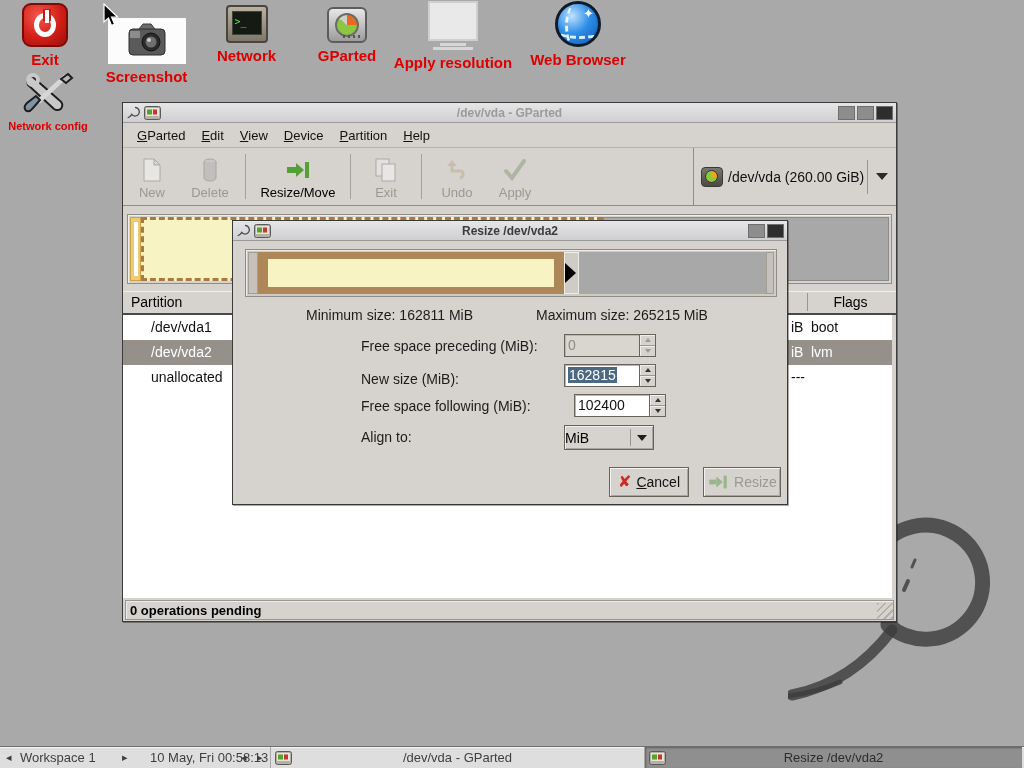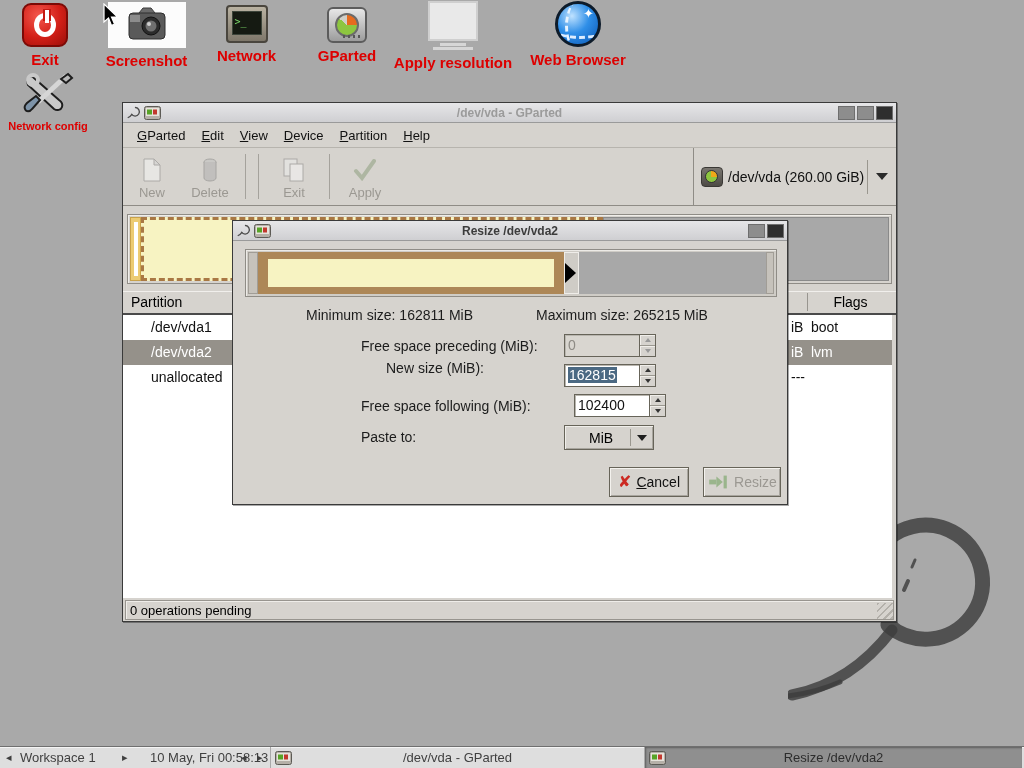--- a/index.html
+++ b/index.html
@@ -115,21 +115,21 @@
   .sel-text { background:#4b6983; color:#fff; padding:0 1px; }
   .spinner { width:16px; display:flex; flex-direction:column; border:1px solid #676459; border-left:none; }
   .spin-half { flex:1; background:#d6d3ce; box-shadow:inset 1px 1px 0 #f0eeea; display:flex; align-items:center; justify-content:center; }
   .spin-half + .spin-half { border-top:1px solid #9a978f; }
   .mini-tri-up { width:0; height:0; border-left:3px solid transparent; border-right:3px solid transparent; border-bottom:4px solid #333; }
   .mini-tri-down { width:0; height:0; border-left:3px solid transparent; border-right:3px solid transparent; border-top:4px solid #333; }
   .spinner.dim .mini-tri-up { border-bottom-color:#999; }
   .spinner.dim .mini-tri-down { border-top-color:#999; }
 
   .combo { position:absolute; height:25px; background:#d6d3ce; border:1px solid #676459; box-shadow:inset 1px 1px 0 #f0eeea, inset -1px -1px 0 #a8a59e; display:flex; align-items:center; font-size:14px; }
-  .combo .cval { padding-left:24px; flex:1; }
+  .combo .cval { padding-left:0; flex:1; }
   .combo .csep { width:1px; height:17px; background:#9a978f; }
   .combo .carr { width:22px; display:flex; justify-content:center; }
   .combo .tri { width:0; height:0; border-left:5px solid transparent; border-right:5px solid transparent; border-top:6px solid #1e1e1e; }
 
   .gbtn { position:absolute; height:30px; background:#d6d3ce; border:1px solid #676459; box-shadow:inset 1px 1px 0 #f4f2ee, inset -1px -1px 0 #a8a59e; display:flex; align-items:center; justify-content:center; gap:5px; font-size:14px; color:#111; }
   .gbtn .blabel { display:inline-block; }
   .gbtn .blabel.mn::first-letter { text-decoration:underline; }
   .gbtn.disabled { color:#9b9892; }
   .x-icon { color:#cc2a22; font-size:16px; font-weight:bold; line-height:1; }
 
@@ -166,21 +166,21 @@
 
 <div class="dicon" style="left:12px; top:3px; width:66px;">
   <div class="glyph exit-glyph">
     <div class="exit-ring"></div>
       <div class="exit-slot"></div>
       <div class="exit-bar"></div>
   </div>
   <div class="dlabel">Exit</div>
 </div>
 
-<div class="dicon" style="left:104px; top:2px; width:85px;">
+<div class="dicon" style="left:104px; top:18px; width:85px;">
   <div class="glyph shot-tile">
     <svg width="44" height="38" viewBox="0 0 44 38">
       <path d="M14 7 l4 -5 h8 l4 5" fill="#6b6b6b" stroke="#3c3c3c"></path>
       <rect x="4" y="7" width="36" height="26" rx="4" fill="#5a5a5a" stroke="#2e2e2e"></rect>
       <rect x="5" y="9" width="10" height="7" fill="#8c8c8c"></rect>
       <circle cx="26" cy="20" r="9" fill="#2b2b2b" stroke="#111"></circle>
       <circle cx="26" cy="20" r="5.5" fill="#6f6f6f"></circle>
       <circle cx="24" cy="18" r="2" fill="#cfcfcf"></circle>
     </svg>
   </div>
@@ -284,33 +284,52 @@
     <div class="tbtn disabled">
       <div class="ticon">
         <svg width="16" height="24" viewBox="0 0 16 24">
             <ellipse cx="8" cy="4" rx="6" ry="3" fill="#bdbdbd" stroke="#6e6e6e"></ellipse>
             <path d="M2 4 v16 a6 3 0 0 0 12 0 v-16" fill="#a9a9a9" stroke="#6e6e6e"></path>
           </svg>
       </div>
       <span>Delete</span>
     </div>
     <div class="tsep"></div>
+    <div class="tbtn wide">
+      <div class="ticon">
+        <span class="arrow-icon">
+            <span class="shaft"></span>
+            <span class="head"></span>
+            <span class="bar"></span>
+          </span>
+      </div>
+      <span>Resize/Move</span>
+    </div>
     <div class="tsep"></div>
     <div class="tbtn disabled">
       <div class="ticon">
         <svg width="22" height="24" viewBox="0 0 22 24">
             <rect x="1" y="1" width="13" height="17" fill="#f2f2f2" stroke="#7a7a7a"></rect>
             <rect x="7" y="6" width="13" height="17" fill="#ffffff" stroke="#7a7a7a"></rect>
           </svg>
       </div>
       <span>Exit</span>
     </div>
     <div class="tsep"></div>
     <div class="tbtn disabled">
       <div class="ticon">
+        <svg width="22" height="22" viewBox="0 0 22 22">
+            <path d="M6 3 L6 12 L15 12 C18 12 18 18 14 19" fill="none" stroke="#c9a94e" stroke-width="3"></path>
+            <path d="M6 1 l-5 6 h10 z" fill="#c9a94e"></path>
+          </svg>
+      </div>
+      <span>Undo</span>
+    </div>
+    <div class="tbtn disabled">
+      <div class="ticon">
         <svg width="24" height="22" viewBox="0 0 24 22">
             <path d="M3 12 L9 19 L21 2" fill="none" stroke="#69a042" stroke-width="4" stroke-linecap="round"></path>
           </svg>
       </div>
       <span>Apply</span>
     </div>
 
     <div class="device-combo">
       <div class="disk-mini">
           <i></i>
@@ -352,21 +371,21 @@
     <span class="pname">/dev/vda2</span>
     <span class="rfrag">iB</span>
     <span class="rflag">lvm</span>
   </div>
   <div class="trow" style="top:262px;">
     <span class="pname">unallocated</span>
     <span class="rfrag">---</span>
   </div>
   <div class="table-fill" style="top:287px; height:208px;"></div>
 
-  <div class="statusbar" style="top:497px;">
+  <div class="statusbar" style="top:497px;font-weight:bold;">
     <span>0 operations pending</span>
     <div class="grip"></div>
   </div>
 </div>
 
 <div class="window" style="left:232px; top:220px; width:556px; height:285px; z-index:30;">
   <div class="titlebar active">
     <svg class="tbicon" width="13" height="13" viewBox="0 0 13 13">
       <g fill="none" stroke="#4a4a4a" stroke-width="1.3" stroke-linecap="round">
         <path d="M 8.5 1.5 A 4.3 4.3 0 1 1 4.5 8.2"></path>
@@ -405,21 +424,21 @@
     <div class="spinner dim">
       <div class="spin-half">
           <div class="mini-tri-up"></div>
         </div>
       <div class="spin-half">
           <div class="mini-tri-down"></div>
         </div>
     </div>
   </div>
 
-  <div class="dlg-label" style="left:128px; top:139px;margin-left:25px;">New size (MiB):</div>
+  <div class="dlg-label" style="left:128px; top:150px;">New size (MiB):</div>
   <div class="spinbox" style="left:331px; top:143px;">
     <div class="spin-entry"><span class="sel-text">162815</span></div>
     <div class="spinner">
       <div class="spin-half">
           <div class="mini-tri-up"></div>
         </div>
       <div class="spin-half">
           <div class="mini-tri-down"></div>
         </div>
     </div>
@@ -431,21 +450,21 @@
     <div class="spinner">
       <div class="spin-half">
           <div class="mini-tri-up"></div>
         </div>
       <div class="spin-half">
           <div class="mini-tri-down"></div>
         </div>
     </div>
   </div>
 
-  <div class="dlg-label" style="left:128px; top:208px;">Paste to:</div>
+  <div class="dlg-label" style="left:128px; top:208px;">Align to:</div>
   <div class="combo" style="left:331px; top:204px; width:90px;">
     <span class="cval">MiB</span>
     <div class="csep"></div>
     <div class="carr">
         <div class="tri"></div>
       </div>
   </div>
 
   <div class="gbtn" style="left:376px; top:246px; width:80px;">
     <span class="x-icon">✘</span>

